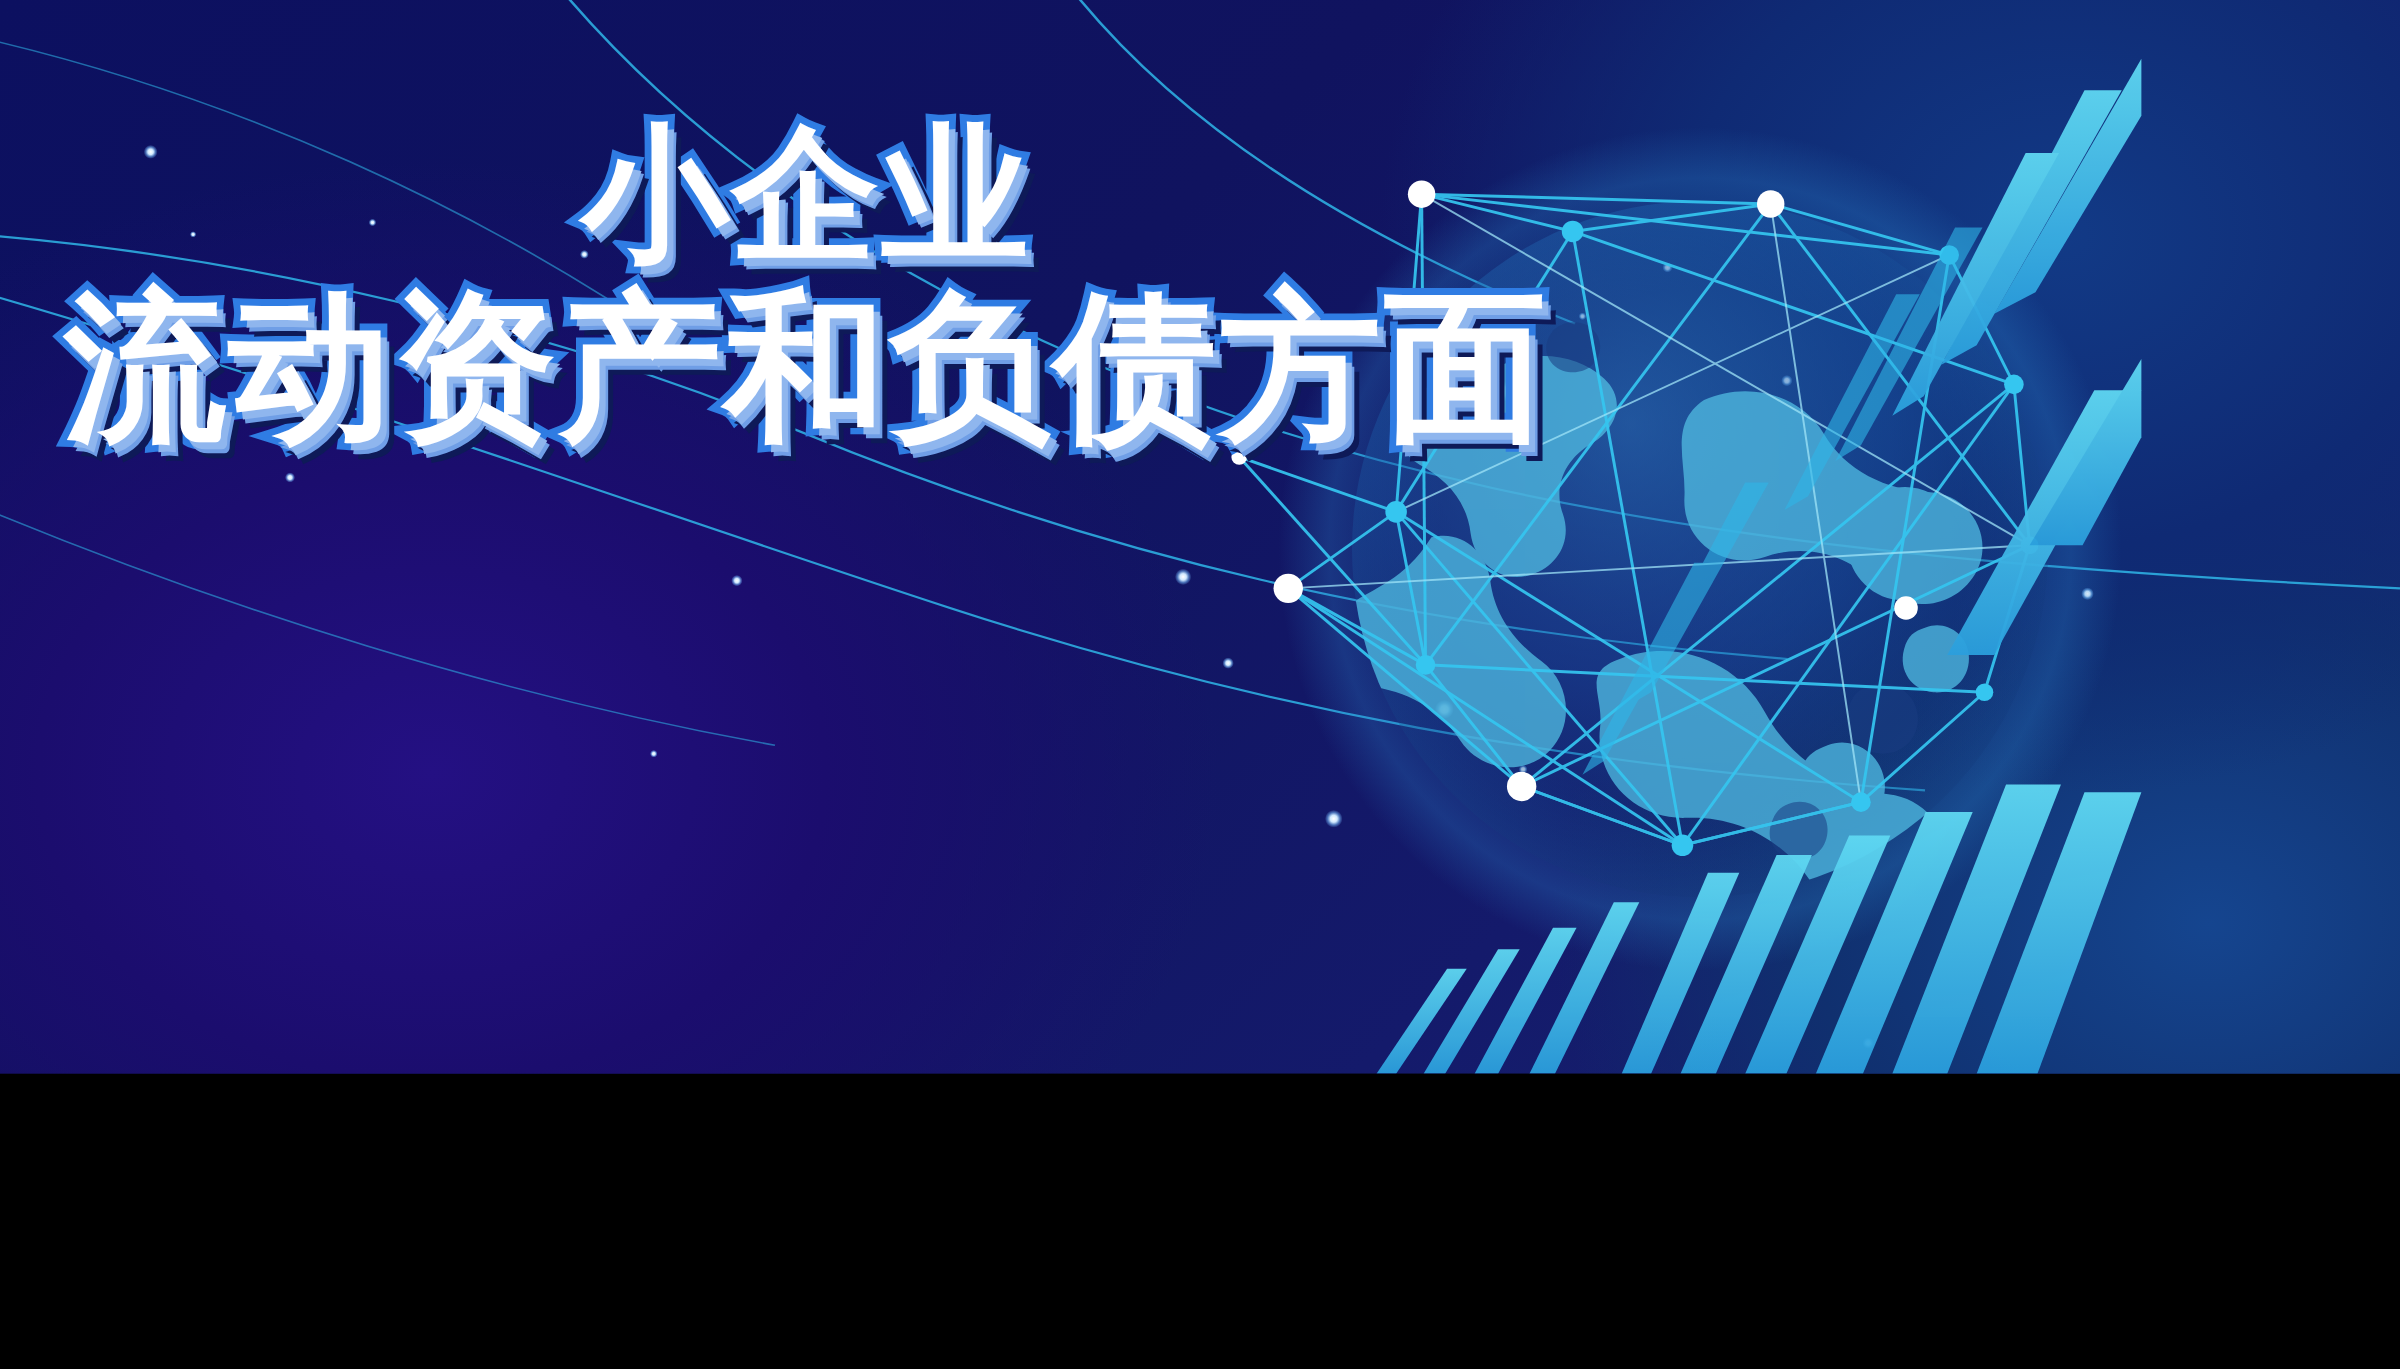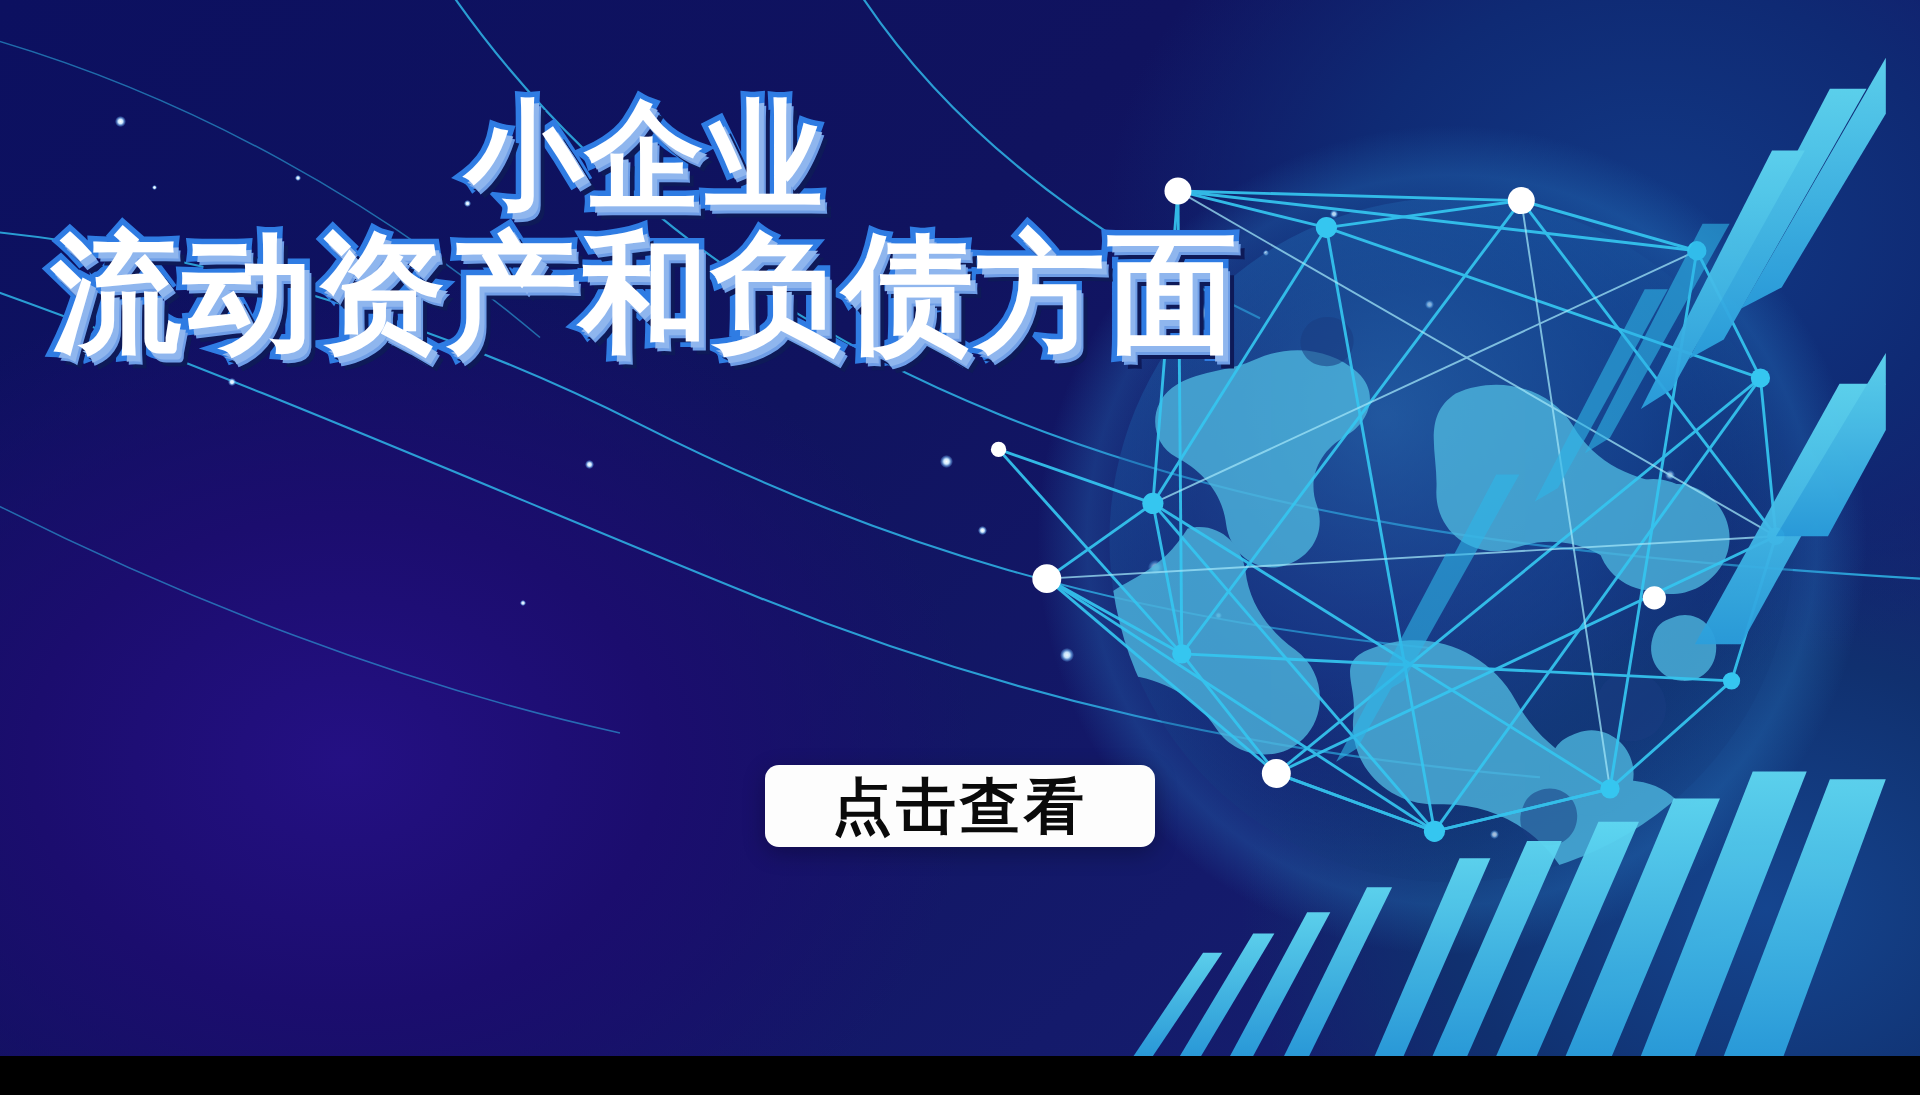--- a/index.html
+++ b/index.html
@@ -1,20 +1,20 @@
 <!DOCTYPE html>
 <html><head>
 <meta charset="utf-8">
 <style>
   html,body{margin:0;padding:0;background:#000;}
   body{font-family:"Liberation Sans","DejaVu Sans",sans-serif;}
 
   #banner{
     position:relative;
-    width:1920px;height:1056px;
+    width:1920px;height:859px;
     overflow:hidden;
     background:
       radial-gradient(ellipse 900px 700px at 18% 72%, #241083 0%, #1b0d6e 35%, rgba(14,18,96,0) 70%),
       radial-gradient(ellipse 760px 620px at 86% 22%, #123a86 0%, #0f2a74 40%, rgba(12,22,92,0) 72%),
       radial-gradient(ellipse 700px 560px at 92% 86%, #15458f 0%, #10306f 45%, rgba(12,22,92,0) 75%),
       linear-gradient(135deg,#0c1060 0%,#10135f 40%,#141a6b 70%,#16266f 100%);
   }
 
   
   .layer{position:absolute;inset:0;pointer-events:none;}
@@ -239,17 +239,14 @@
         <polygon points="1350,790 1372,776 1486,574 1464,574"></polygon>
       </g>
     </svg>
   </div>
 
   <div id="title-block">
     <div class="t-line t1">小企业</div>
     <div class="t-line t2">流动资产和负债方面</div>
   </div>
 
-  <div id="cta">
-    <span id="cta-label">点击查看</span>
-  </div>
 
 </div>
 
 </body></html>

